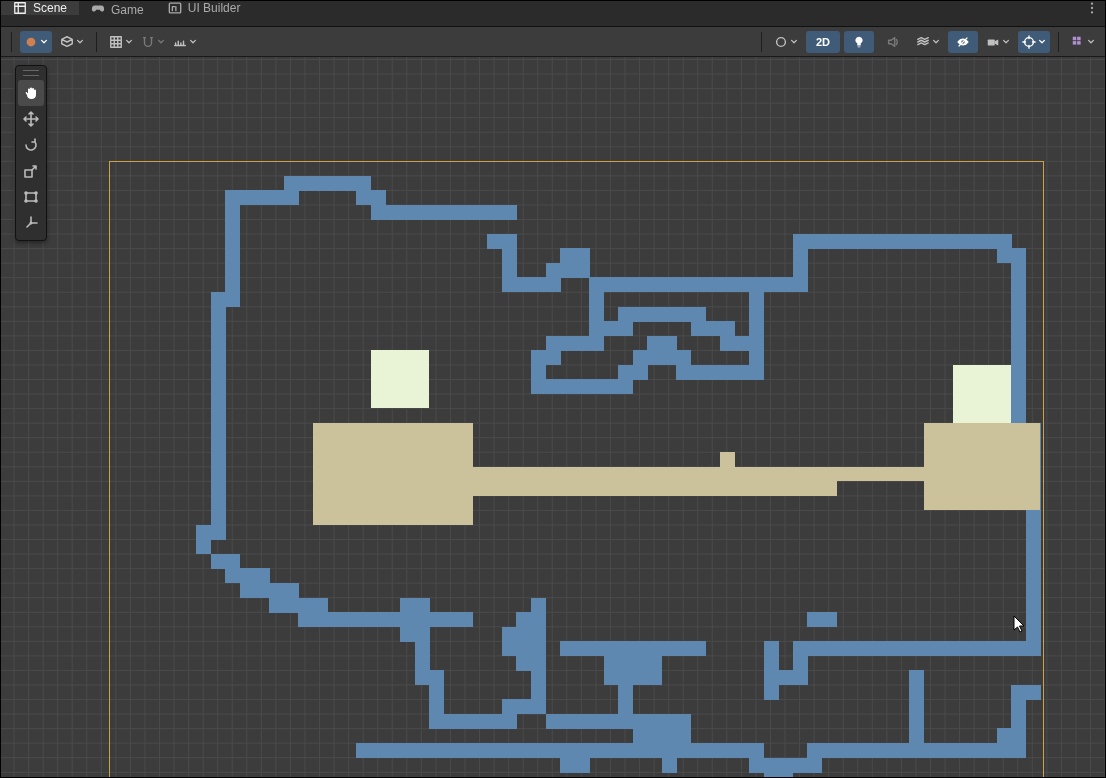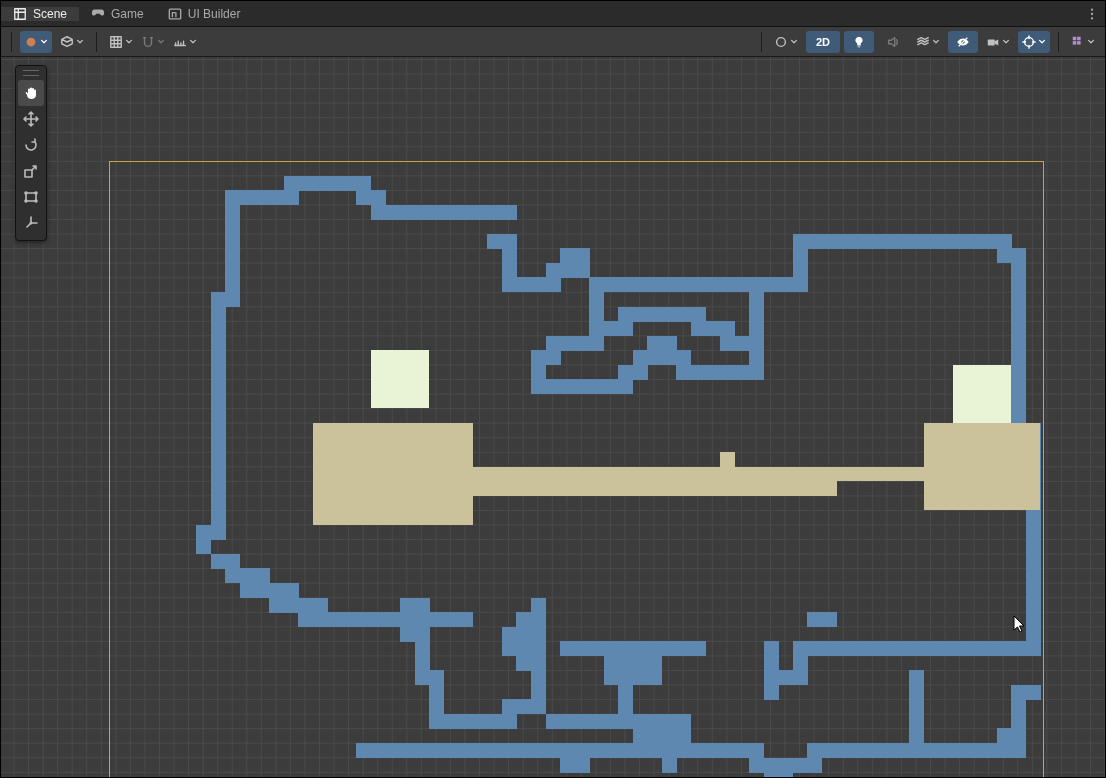--- a/index.html
+++ b/index.html
@@ -10,21 +10,21 @@
     --grid-light:#555;
     --btn:#3a3a3a;
     --btn-hover:#4c4c4c;
     --active:#4f6f8f;
     --text:#c8c8c8;
     --outline:#c9a24a;
   }
   html,body{margin:0;padding:0;width:1106px;height:778px;overflow:hidden;background:var(--bg);font-family:"Segoe UI",Arial,sans-serif;font-size:12px;color:var(--text);}
   .window{display:flex;flex-direction:column;width:100%;height:100%;box-sizing:border-box;border:1px solid #000;}
   
-  .tabbar{height:25px;background:var(--bg-dark);display:flex;align-items:center;border-bottom:1px solid #111;position:relative;}
+  .tabbar{height:25px;background:var(--bg-dark);display:flex;align-items:flex-start;border-bottom:1px solid #111;position:relative;}
   .tab{display:flex;align-items:center;gap:6px;padding:0 12px;cursor:pointer;color:#aaa;}
   .tab.active{background:var(--bg);color:#eee;}
   .tab svg{width:14px;height:14px;fill:none;stroke:currentColor;stroke-width:1.5;}
   .tab .fill-icon svg{fill:currentColor;stroke:none;}
   .tab-spacer{flex:1;}
   .kebab{width:26px;display:flex;align-items:center;justify-content:center;color:#aaa;cursor:pointer;}
   .kebab svg{width:14px;height:14px;fill:currentColor;}
   
   .toolbar{height:29px;background:var(--bg);display:flex;align-items:center;padding:0 6px;gap:4px;border-bottom:1px solid #1a1a1a;}
   .sep{width:1px;height:20px;background:#1e1e1e;margin:0 4px;flex:none;}

